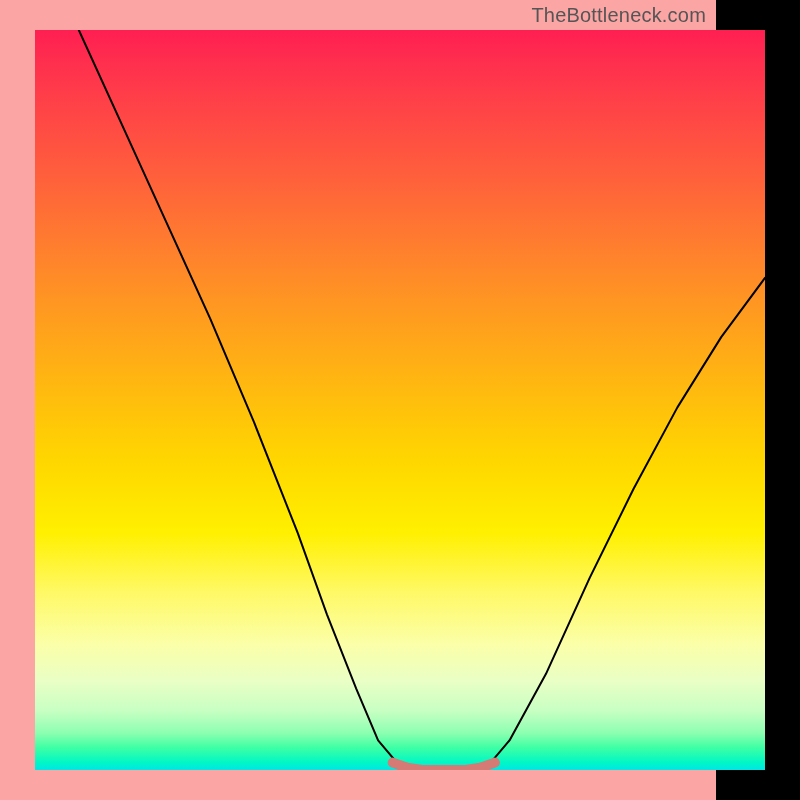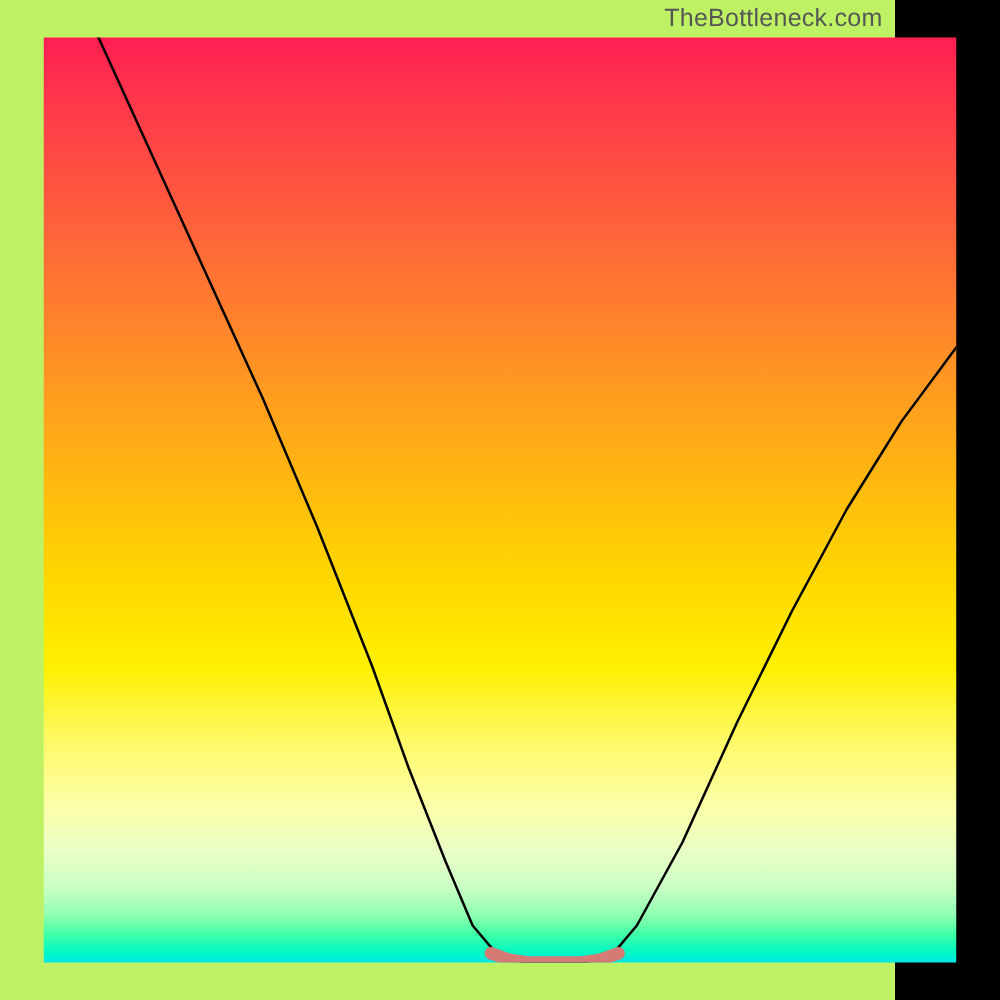--- a/index.html
+++ b/index.html
@@ -8,21 +8,21 @@
     width: 800px;
     height: 800px;
     background: #000;
     overflow: hidden;
     font-family: Arial, Helvetica, sans-serif;
   }
   .frame {
     position: relative;
     width: 716px;
     height: 800px;
-    background: #bef264;
+    background: #fca5a5;
   }
   .watermark {
     position: absolute;
     top: 4px;
     right: 10px;
     color: #555;
     font-size: 20px;
     font-weight: 500;
     z-index: 10;
     letter-spacing: 0.2px;

